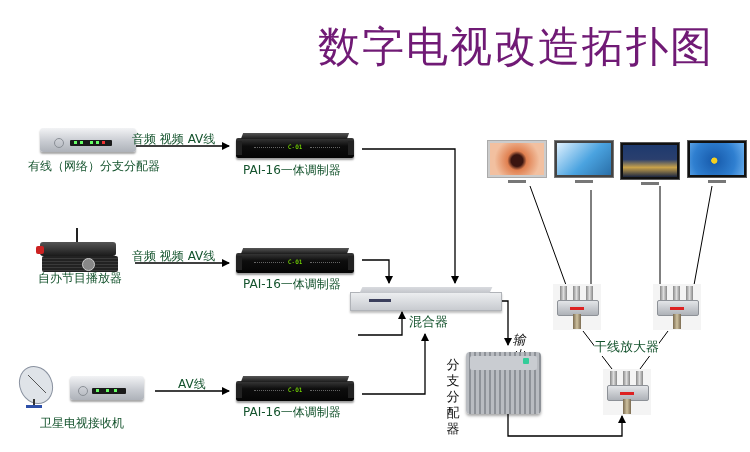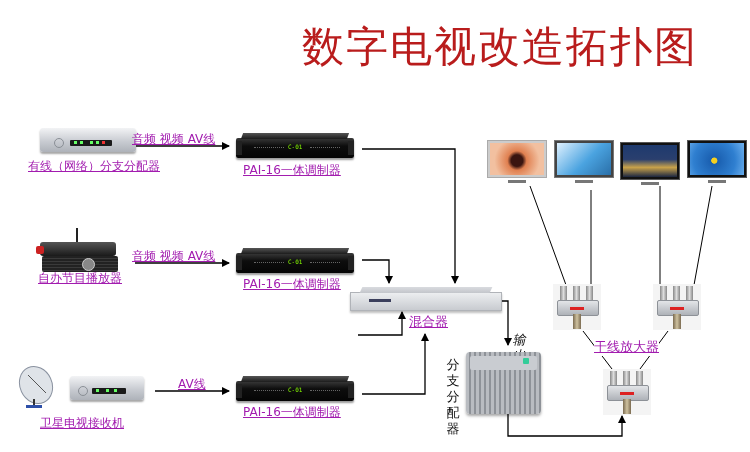--- a/index.html
+++ b/index.html
@@ -1,19 +1,19 @@
 <!DOCTYPE html>
 <html><head>
 <meta charset="utf-8">
 <style>
   html, body { margin:0; padding:0; background:#ffffff; }
   body { width:750px; height:452px; position:relative; overflow:hidden; font-family:"DejaVu Sans", sans-serif; color:#111; }
   .abs { position:absolute; }
-  .title { left:302px; top:22px; font-size:42px; letter-spacing:2px; color:#b91c1c; white-space:nowrap; line-height:50px; }
-  .lbl { font-size:12px; white-space:nowrap; color:#a21caf;text-decoration:underline; }
+  .title { left:318px; top:22px; font-size:42px; letter-spacing:2px; color:#701a75; white-space:nowrap; line-height:50px; }
+  .lbl { font-size:12px; white-space:nowrap; color:#14532d; }
   .vlbl { font-size:13px; width:14px; line-height:16px; text-align:center; color:#111; }
   svg.wires { position:absolute; left:0; top:0; }
 
   
   .stb { width:96px; height:24px; border-radius:3px;
     background:linear-gradient(#f2f3f5,#c9ccd2 55%,#aeb2b9); box-shadow:0 2px 2px rgba(0,0,0,.35); }
   .stb .panel { position:absolute; left:30px; top:12px; width:42px; height:6px; background:#1a1a1a; border-radius:1px; }
   .stb .panel i { position:absolute; top:1px; width:3px; height:3px; background:#6f6; }
   .stb .knob { position:absolute; left:14px; top:10px; width:8px; height:8px; border-radius:50%; border:1px solid #8a8f96; }
   .stb .red { position:absolute; left:62px; top:13px; width:3px; height:3px; background:#e33; }

